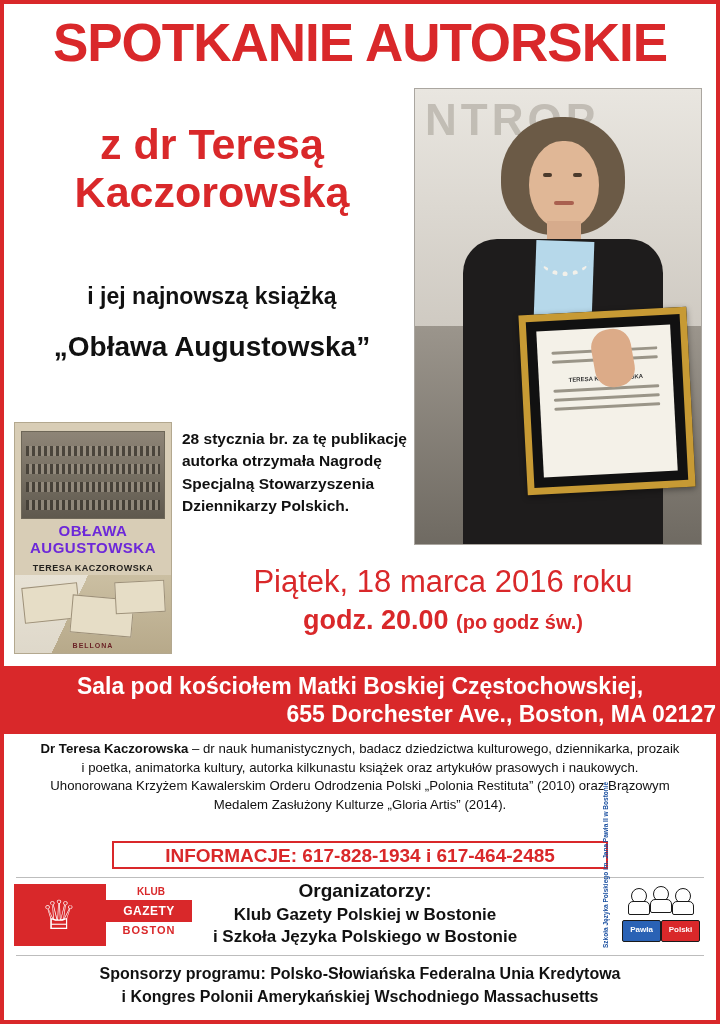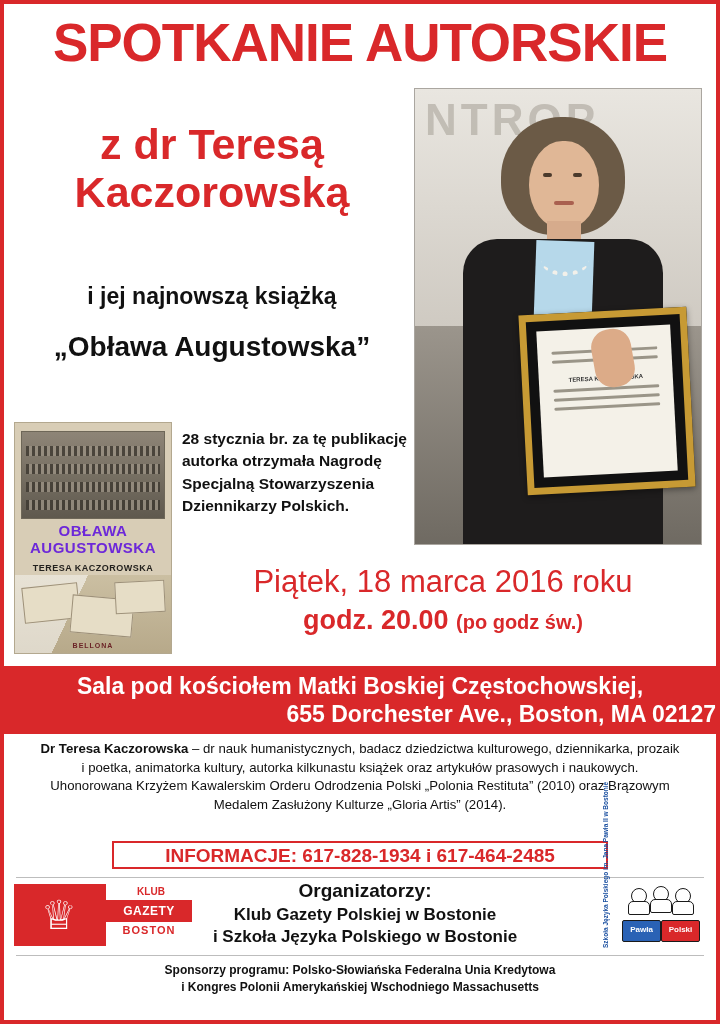--- a/index.html
+++ b/index.html
@@ -559,21 +559,21 @@
     height: 1px;
     background: #bdbdbd;
   }
   .sponsors {
     position: absolute;
     left: 30px;
     top: 962px;
     width: 660px;
     text-align: center;
     font-weight: bold;
-    font-size: 12px;
+    font-size: 16px;
     line-height: 1.45;
     color: #111;
   }
 </style>
 </head>
 <body>
 
 <div class="poster">
 
   <div class="border-frame"></div>

